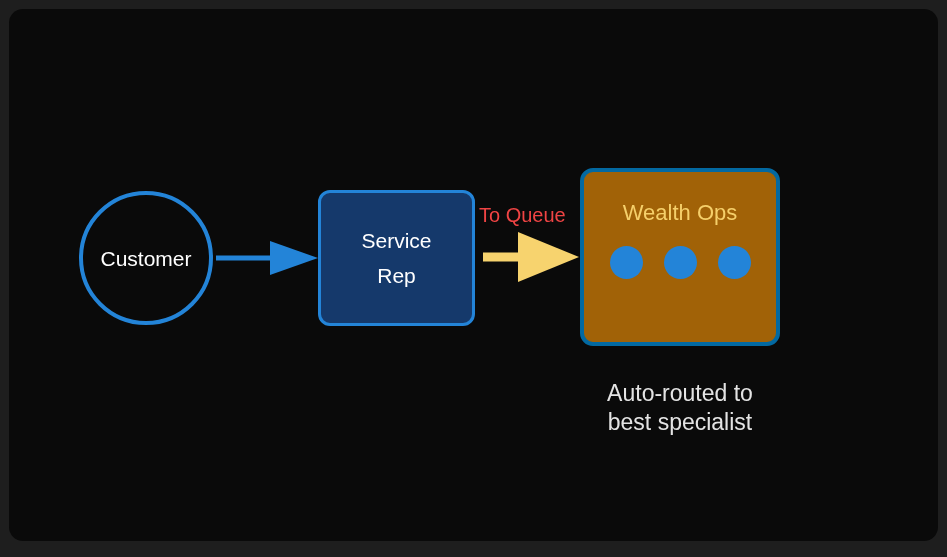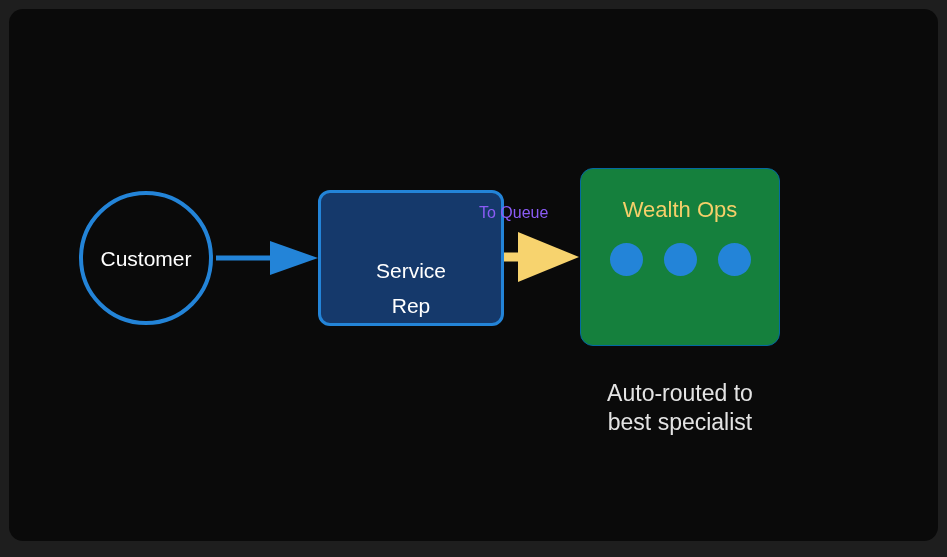--- a/index.html
+++ b/index.html
@@ -49,46 +49,46 @@
     font-size: 21px;
     line-height: 1;
     white-space: nowrap;
   }
 
   
   .servicerep-node {
     position: absolute;
     left: 318px;
     top: 190px;
-    width: 186px;
+    width: 157px;
     height: 136px;
     background: #15396b;
     border: 3px solid #2384d8;
     border-radius: 12px;
     display: flex;
     flex-direction: column;
     align-items: center;
-    justify-content: flex-end;
+    justify-content: center;
   }
   .servicerep-label {
     color: #ffffff;
     font-size: 21px;
     line-height: 35px;
     text-align: center;
   }
 
   
   .queue-node {
     position: absolute;
     left: 580px;
     top: 168px;
     width: 200px;
     height: 178px;
-    background: #15803d;
-    border: 1px solid #0369a1;
+    background: #a16207;
+    border: 4px solid #0369a1;
     border-radius: 13px;
     display: flex;
     flex-direction: column;
     align-items: center;
     padding-top: 24px;
   }
   .queue-title {
     color: #f5cf6a;
     font-size: 22px;
     line-height: 34px;
@@ -114,22 +114,22 @@
     width: 947px;
     height: 557px;
     pointer-events: none;
   }
 
   
   .edge-label {
     position: absolute;
     left: 479px;
     top: 205px;
-    color: #8b5cf6;
-    font-size: 16px;
+    color: #ef4444;
+    font-size: 20px;
     line-height: 1;
     white-space: nowrap;
   }
 
   
   .queue-caption {
     position: absolute;
     left: 580px;
     top: 379px;
     width: 200px;

